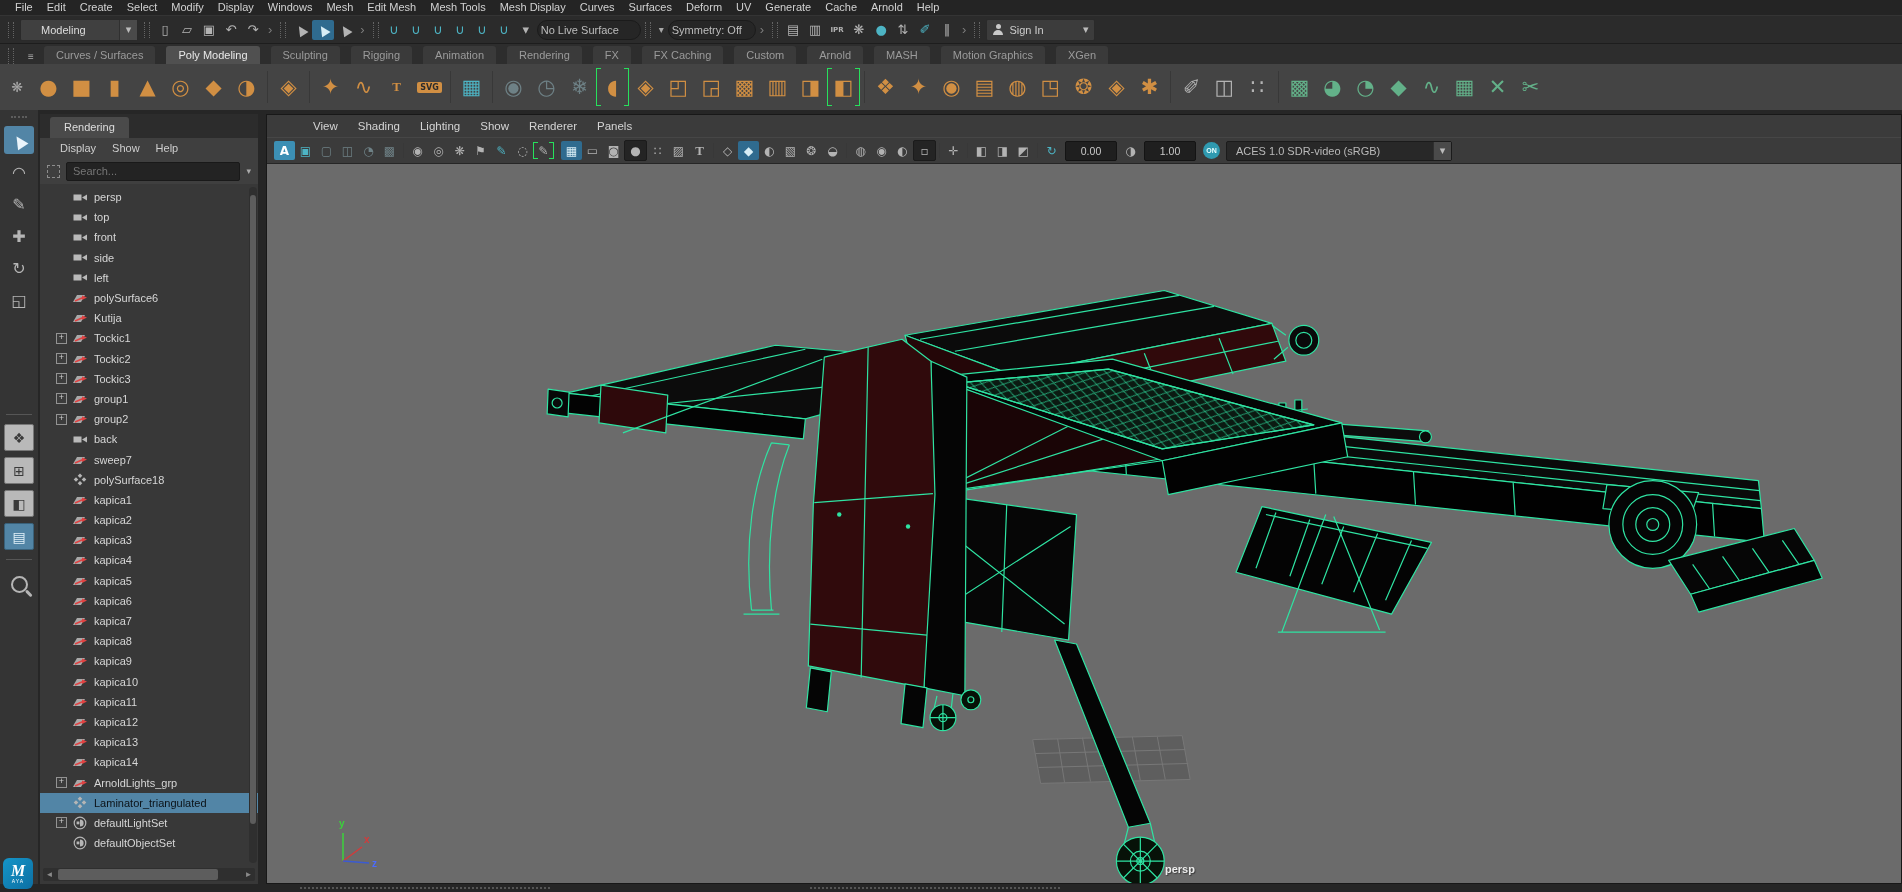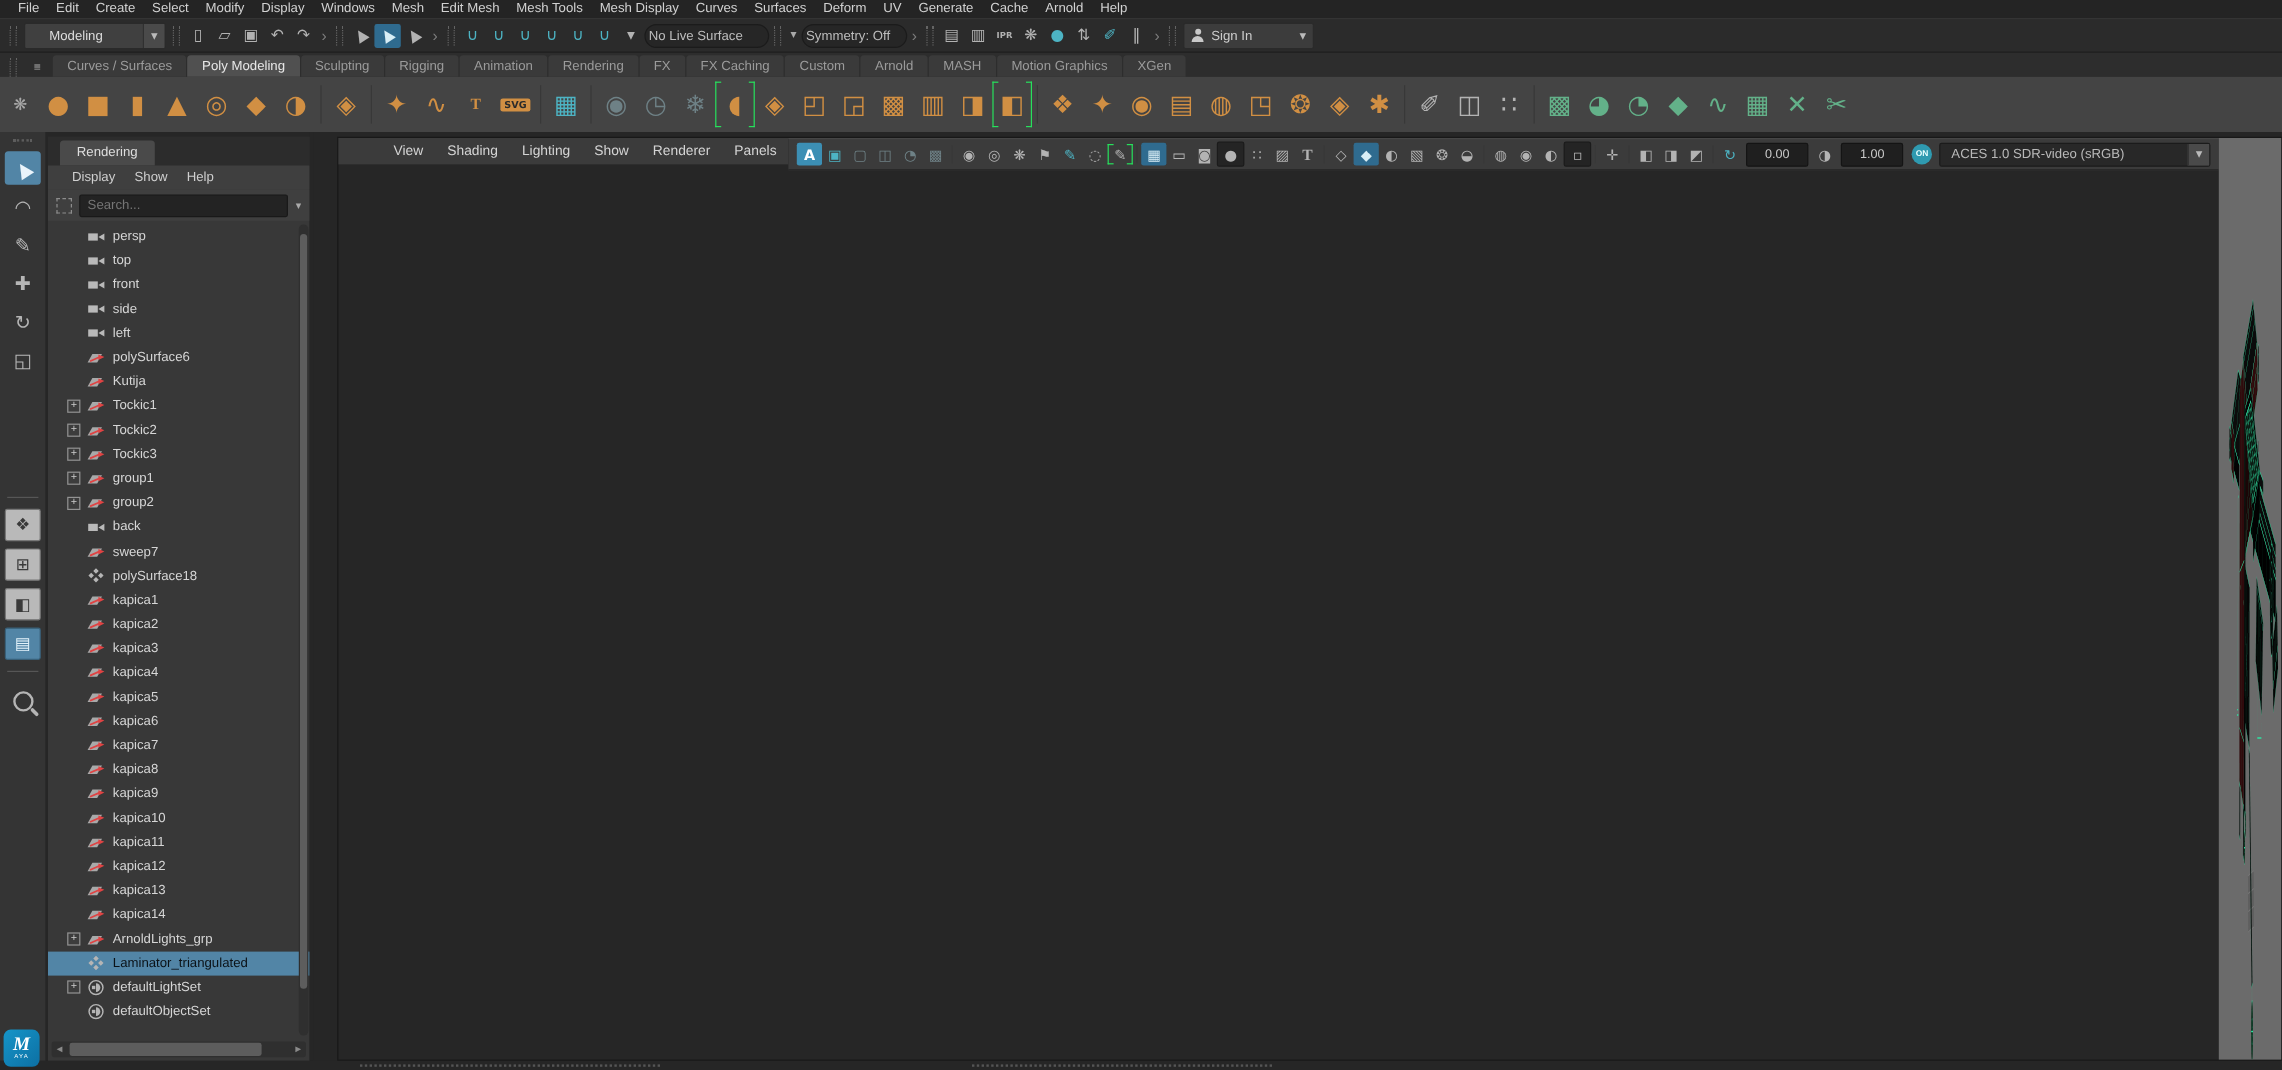--- a/index.html
+++ b/index.html
@@ -93,21 +93,21 @@
   .o-row.set .ic-set{display:flex}
   .ol{margin-left:5px;color:#d6d6d6;white-space:nowrap}
   .o-vscroll{position:absolute;right:1px;top:3px;bottom:3px;width:8px;background:#2f2f2f;border-radius:4px}
   .o-vthumb{position:absolute;left:1px;right:1px;top:8px;height:93%;background:#5d5d5d;border-radius:3px}
   .o-hscroll{height:13px;background:#2f2f2f;display:flex;align-items:center;margin:2px 3px 3px;border-radius:2px;position:relative;flex:none}
   .o-hthumb{position:absolute;left:15px;width:160px;top:1px;bottom:1px;background:#5d5d5d;border-radius:2px}
   .o-harrow{width:13px;color:#8a8a8a;font-size:8px;text-align:center}
   .o-harrow.r{margin-left:auto}
 
   
-  .viewport{flex:1;display:flex;flex-direction:row;margin:4px 0 0 20px;border:1px solid #181818;min-width:0;min-height:0}
+  .viewport{flex:1;display:flex;flex-direction:column;margin:4px 0 0 5px;border:1px solid #181818;min-width:0;min-height:0}
   .vp-menus{height:22px;background:#3b3b3b;display:flex;align-items:center;padding-left:36px;flex:none}
   .vp-menus .mi{padding:0 10px;color:#d4d4d4;font-size:11.5px}
   .vp-toolbar{height:25px;background:#3b3b3b;border-top:1px solid #464646;border-bottom:1px solid #262626;display:flex;align-items:center;padding:0 7px;flex:none}
   .vp-toolbar .ic{width:21px;height:19px;font-size:12px}
   .vp-toolbar .sep{height:15px;margin:0 3px}
   .vp-fld{width:46px;height:16px;background:#1f1f1f;border:1px solid #141414;color:#c9c9c9;text-align:center;font-size:10.5px;border-radius:2px;margin:0 3px;font-family:inherit;outline:none}
   .onbadge{width:17px;height:17px;border-radius:50%;background:#2f9ab0;color:#eaffff;font-size:7px;font-weight:bold;display:flex;align-items:center;justify-content:center;margin:0 4px;flex:none}
   .cspace{display:flex;align-items:center;height:18px;background:#282828;border:1px solid #1b1b1b;border-radius:2px;margin-left:2px;flex:none}
   .cspace .txtv{padding:0 9px;color:#b9b9b9;width:188px;white-space:nowrap}
   .canvas{flex:1;position:relative;background:#6b6b6b;overflow:hidden}
@@ -256,21 +256,21 @@
       <span class="person"></span>
       <span>Sign In</span>
       <span class="sp"></span>
       <span style="color:#bbb">▾</span>
     </div>
   </div>
 
   <div class="tabsrow">
     <span class="grip"></span>
     <span class="shmenu">≡</span>
-    <span style="display:flex;gap:1px;align-items:flex-start">
+    <span style="display:flex;gap:11px;align-items:flex-start">
 
     <span class="tab">Curves / Surfaces</span>
         <span class="tab active">Poly Modeling</span>
         <span class="tab">Sculpting</span>
         <span class="tab">Rigging</span>
         <span class="tab">Animation</span>
         <span class="tab">Rendering</span>
         <span class="tab">FX</span>
         <span class="tab">FX Caching</span>
         <span class="tab">Custom</span>

